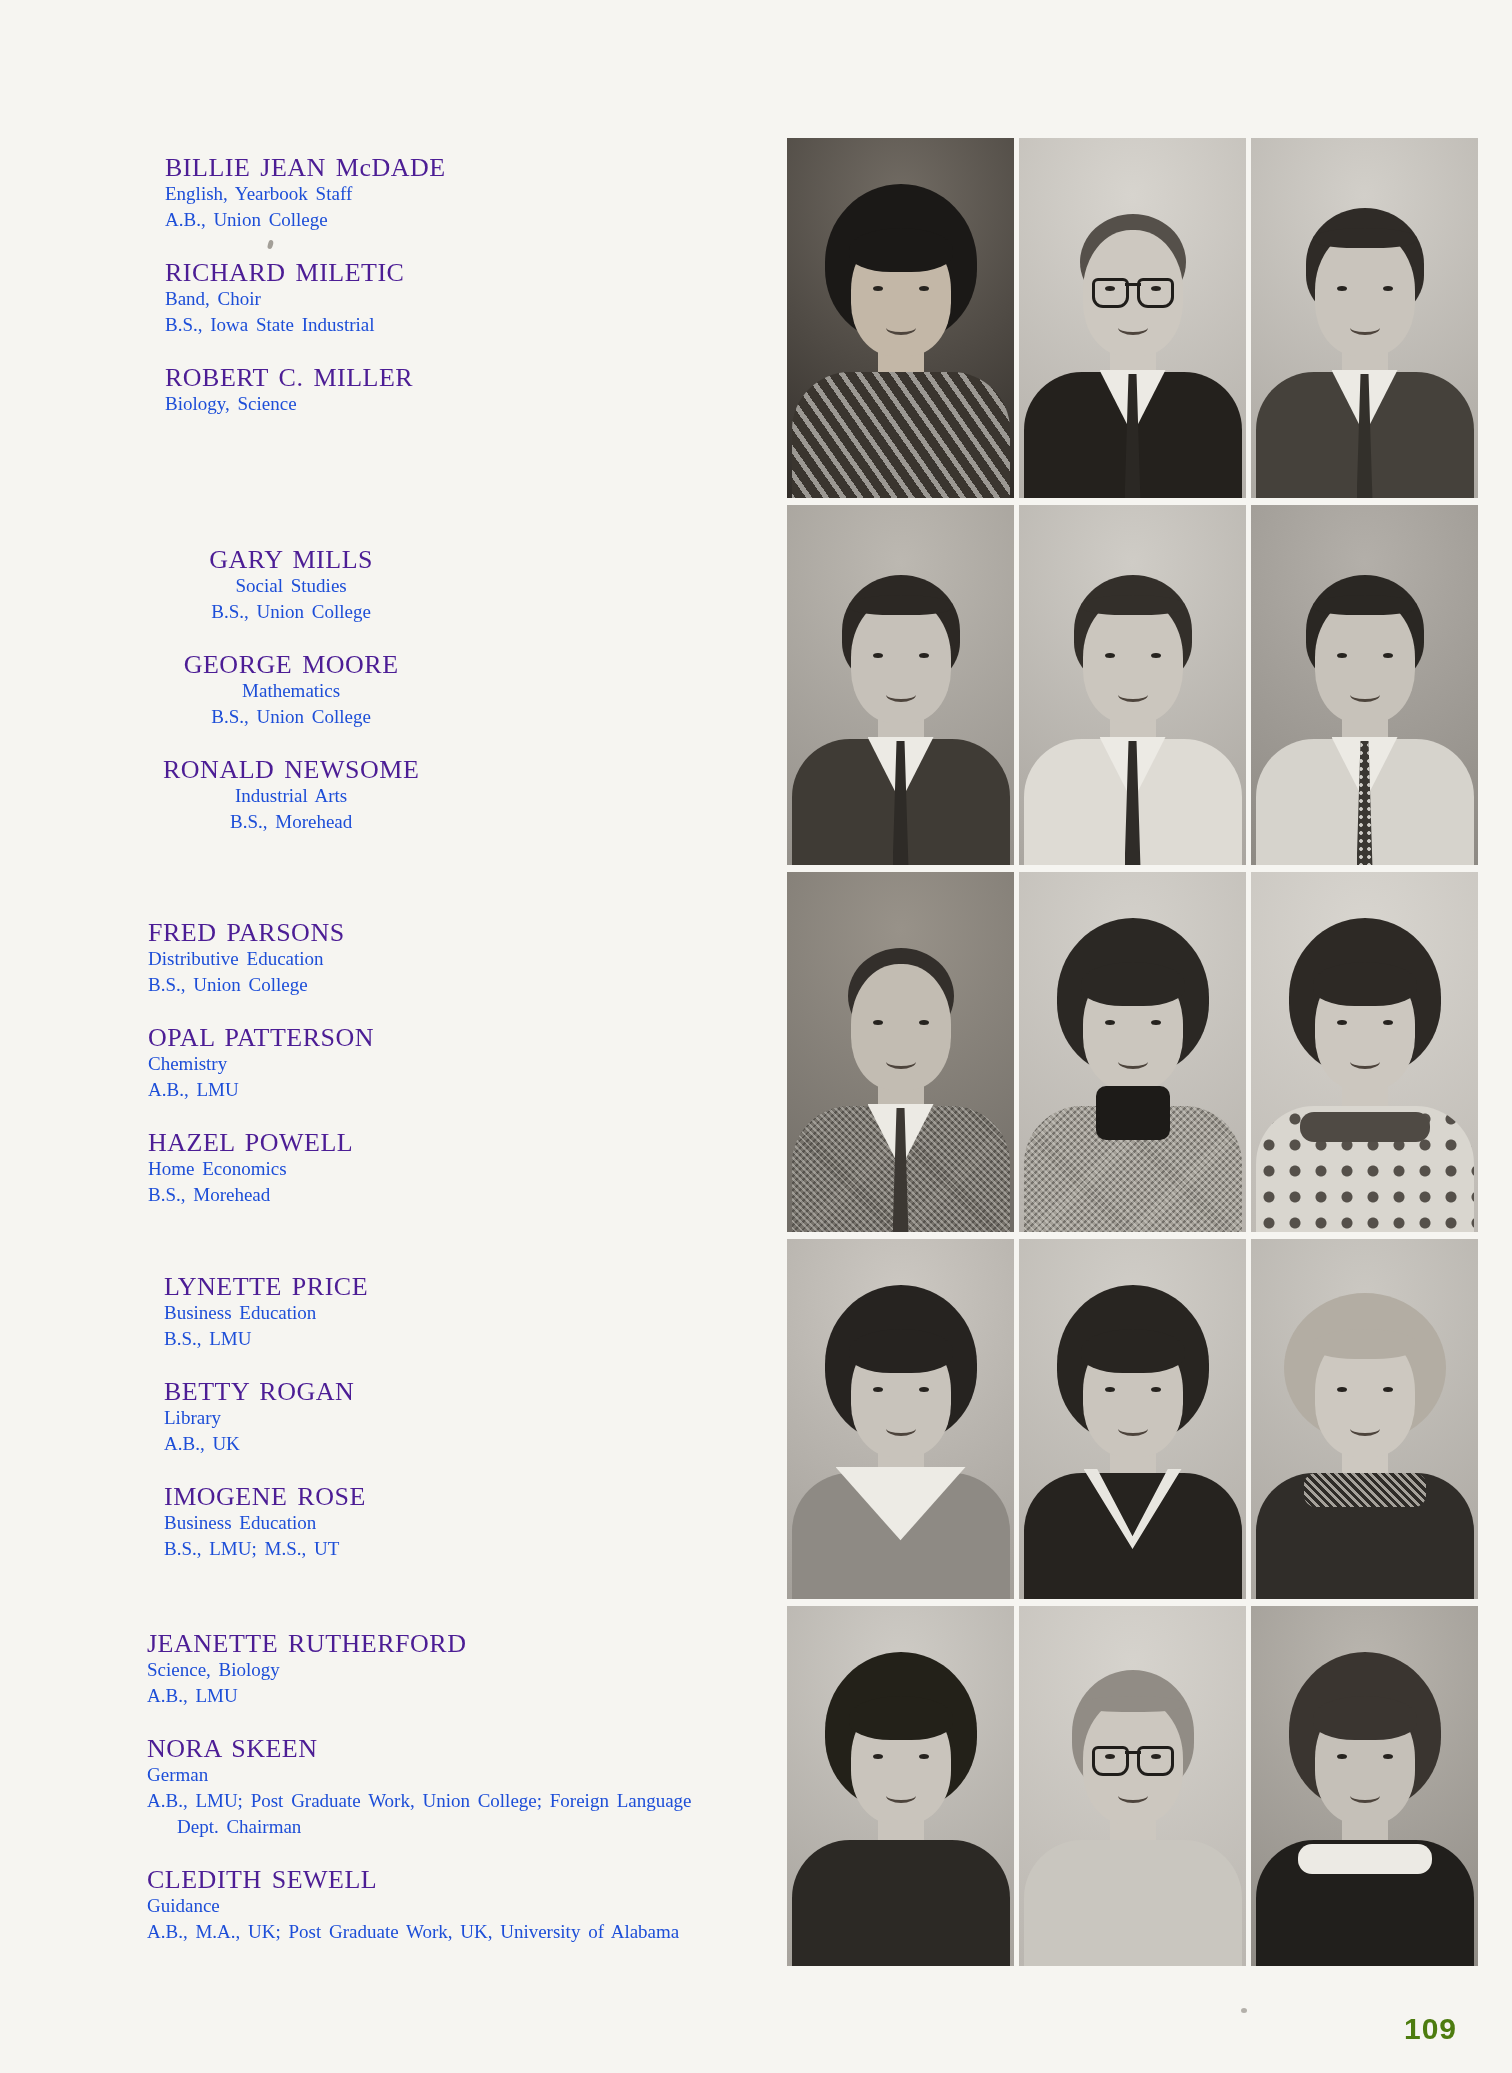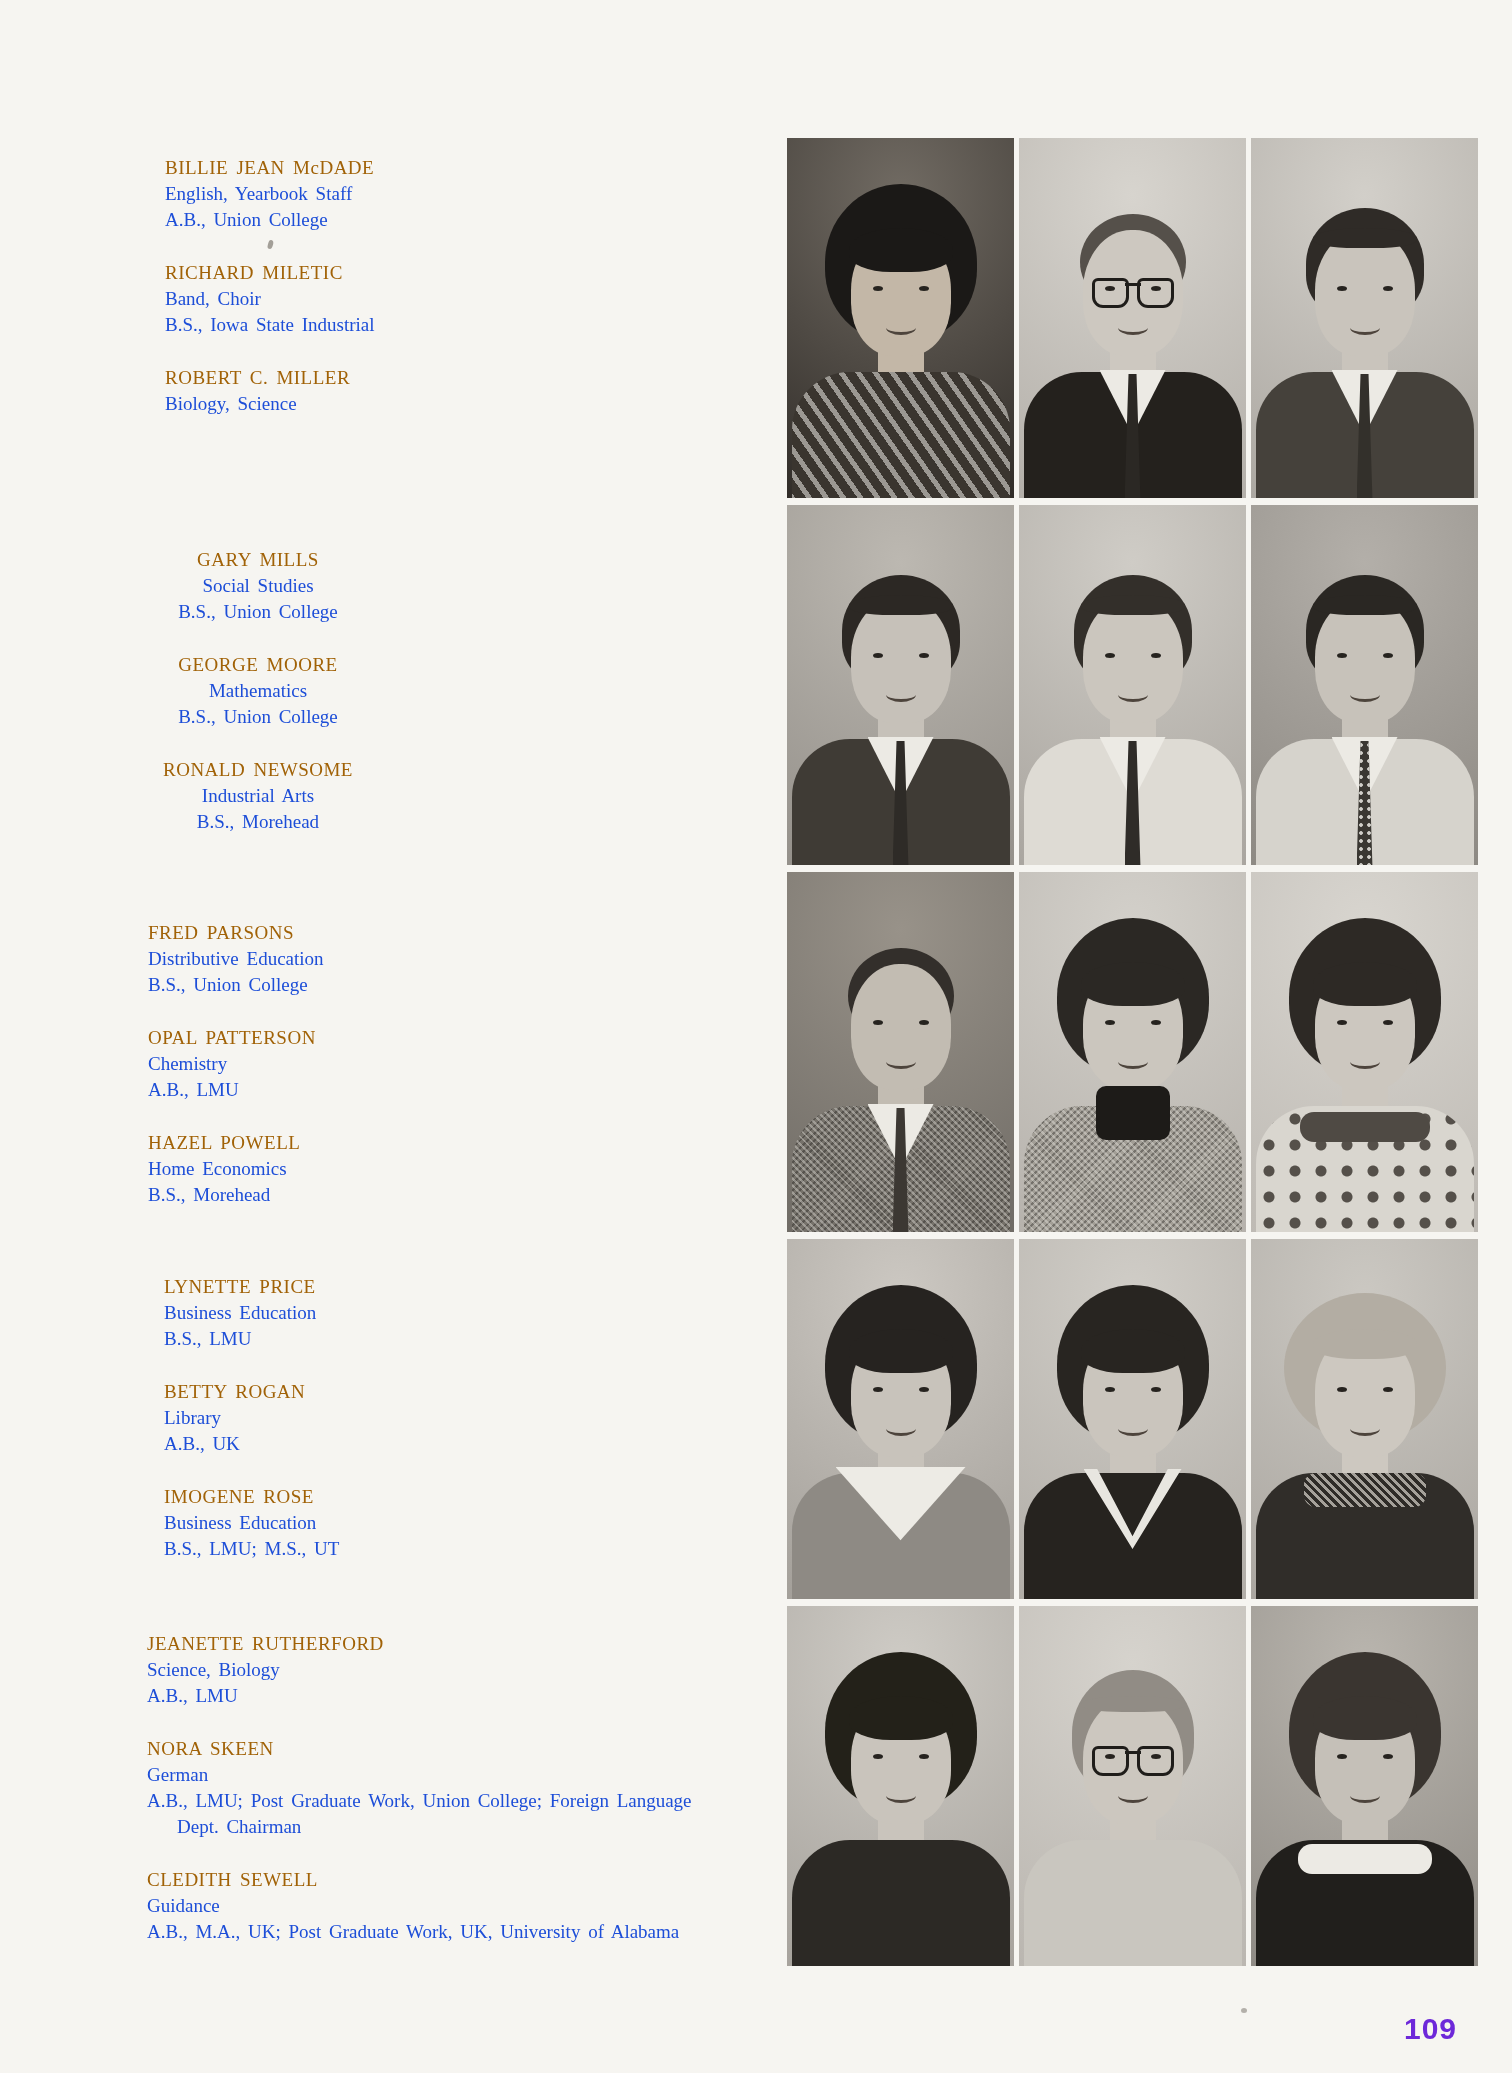--- a/index.html
+++ b/index.html
@@ -9,28 +9,28 @@
   
   .directory{position:absolute;inset:0;}
   .group{position:absolute;}
   .group:nth-child(1){top:155px;left:165px;}
   .group:nth-child(2){top:547px;left:163px;text-align:center;}
   .group:nth-child(3){top:920px;left:148px;}
   .group:nth-child(4){top:1274px;left:164px;}
   .group:nth-child(5){top:1631px;left:147px;}
   .entry{margin-bottom:27px;}
   .entry div{white-space:nowrap;line-height:26px;word-spacing:3px;}
-  .entry-name{font-size:19px;letter-spacing:.5px;color:#a16207;}
+  .entry-name{font-size:26px;letter-spacing:.5px;color:#4c1d95;}
   .entry-subject,.entry-cred,.entry-cred2{font-size:19px;color:#1d4ed8;}
   .entry-cred2{margin-left:30px;}
 
   
   .page-number{position:absolute;left:1404px;top:2012px;
     font-family:"Liberation Sans","DejaVu Sans",sans-serif;font-weight:700;
-    font-size:30px;letter-spacing:1px;color:#6d28d9;}
+    font-size:30px;letter-spacing:1px;color:#4d7c0f;}
 
   
   .smudge{position:absolute;left:268px;top:240px;width:5px;height:9px;border-radius:50% 50% 60% 40%;
     background:#8f8a82;transform:rotate(14deg);opacity:.8;}
   .speck{position:absolute;left:1241px;top:2008px;width:6px;height:5px;border-radius:50%;
     background:#a39f98;opacity:.8;}
 
   
   .photo-grid{position:absolute;left:787px;top:138px;width:691px;
     display:grid;grid-template-columns:repeat(3,227px);grid-auto-rows:360px;

